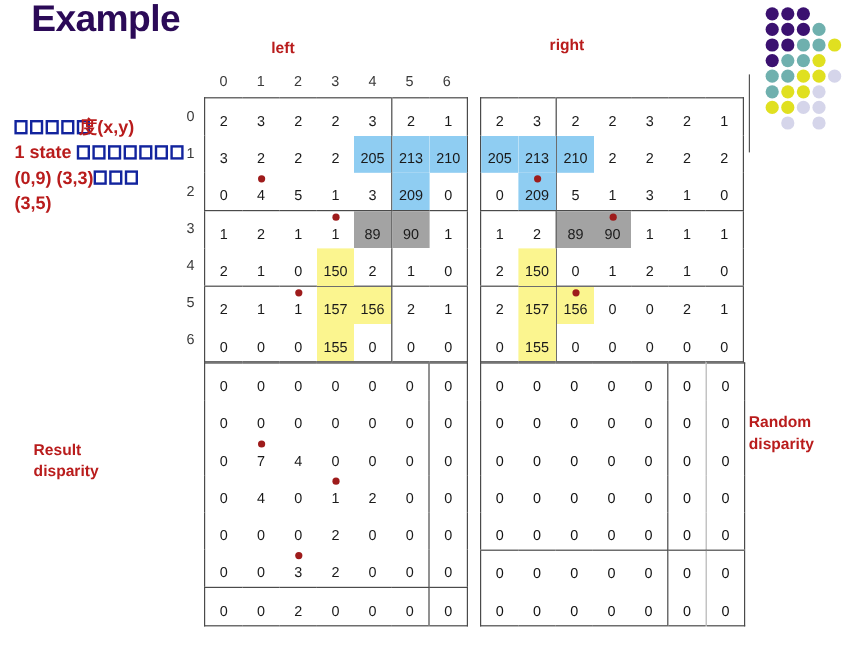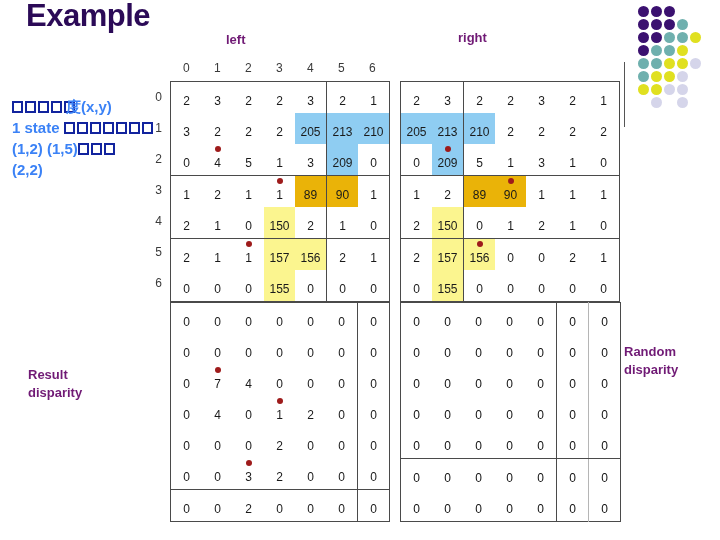--- a/index.html
+++ b/index.html
@@ -51,21 +51,21 @@
     height: 65px;
     background: #555;
   }
 
   
   #desc-block {
     position: absolute;
     left: 12px;
     top: 96px;
     width: 200px;
-    color: #3b82f6;
+    color: #b91c1c;
     font-size: 15px;
     font-weight: bold;
     line-height: 21px;
   }
   #desc-block .ln { white-space: nowrap; }
   #desc-block .ln1 { position: relative; }
   #desc-block .overlay {
     position: absolute;
     left: 54px;
     top: 0;
@@ -78,21 +78,21 @@
     box-sizing: border-box;
     margin-right: 2px;
     vertical-align: -1px;
   }
 
   
   .side-label {
     position: absolute;
     font-size: 13px;
     font-weight: bold;
-    color: #701a75;
+    color: #b91c1c;
     line-height: 18px;
   }
   #label-left  { left: 226px; top: 31px; }
   #label-right { left: 458px; top: 29px; }
   #label-random { left: 28px; top: 366px; }
   #label-result { left: 624px; top: 343px; }
 
   
   .grid {
     position: absolute;
@@ -123,21 +123,21 @@
   .grid td .val { position: relative; top: 3px; display: block; }
 
   
   .grid.framed { border: 1px solid #4a4a4a; }
   
   .grid .bb { border-bottom: 1px solid #4a4a4a; }
   .grid .br { border-right: 1px solid #4a4a4a; }
 
   
   .hl-blue   { background: #8fcdf2; }
-  .hl-green  { background: #eab308; }
+  .hl-green  { background: #a3a3a3; }
   .hl-yellow { background: #fbf58f; }
 
   
   .col-head {
     position: absolute;
     font-size: 12px;
     color: #3a3a3a;
   }
   .row-head {
     position: absolute;
@@ -197,23 +197,23 @@
 <div id="desc-block">
   <div class="ln ln1">
     <span id="d1boxes"><span class="tofu"></span><span class="tofu"></span><span class="tofu"></span><span class="tofu"></span><span class="tofu"></span></span>
     <span class="overlay">度(x,y)</span>
   </div>
   <div class="ln">
     <span>1 state</span>
     <span id="d2boxes"><span class="tofu"></span><span class="tofu"></span><span class="tofu"></span><span class="tofu"></span><span class="tofu"></span><span class="tofu"></span><span class="tofu"></span></span>
   </div>
   <div class="ln">
-    <span>(1,2) (1,5)</span><span id="d3boxes"><span class="tofu"></span><span class="tofu"></span><span class="tofu"></span></span>
+    <span>(0,9) (3,3)</span><span id="d3boxes"><span class="tofu"></span><span class="tofu"></span><span class="tofu"></span></span>
   </div>
-  <div class="ln">(2,2)</div>
+  <div class="ln">(3,5)</div>
 </div>
 
 <div class="side-label" id="label-left">left</div>
 <div class="side-label" id="label-right">right</div>
 <div class="side-label" id="label-random">
     <div>Result</div>
     <div>disparity</div>
   </div>
 <div class="side-label" id="label-result">
     <div>Random</div>

